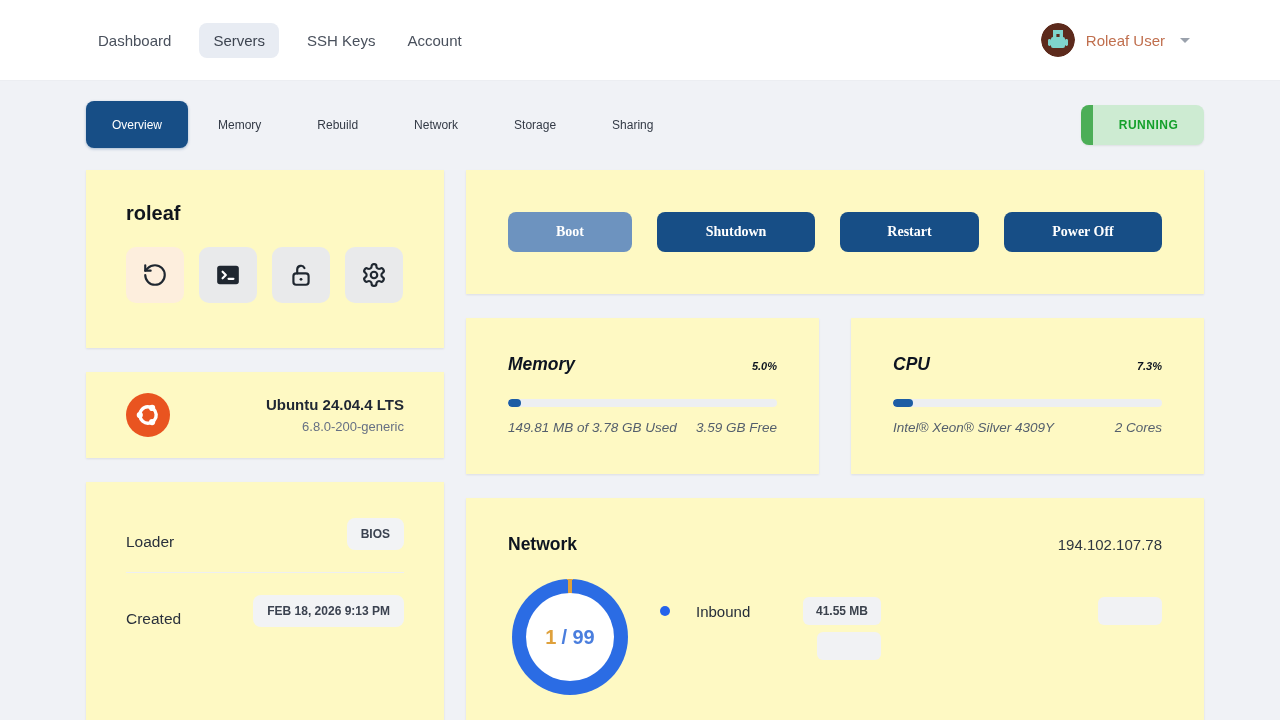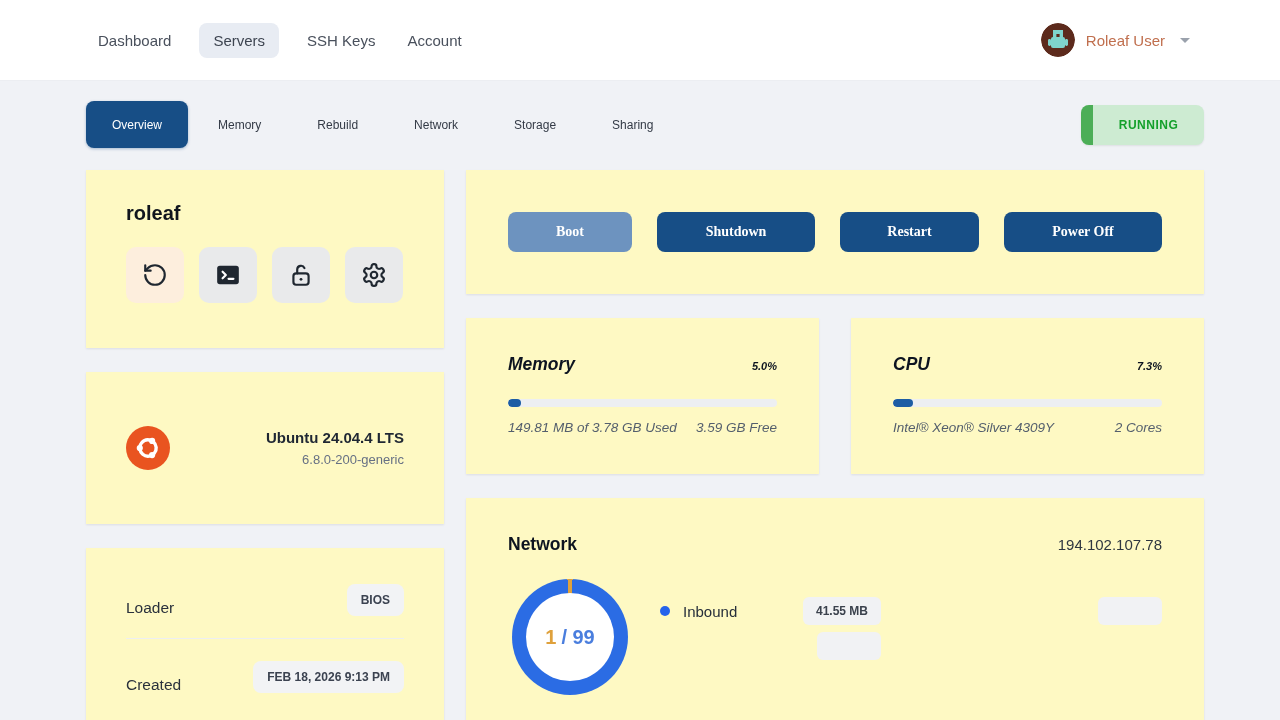--- a/index.html
+++ b/index.html
@@ -39,21 +39,21 @@
   
   .server-card { height:178px; padding:32px 40px; }
   .server-name { font-size:20px; font-weight:bold; color:#10151d; }
   .iconrow { display:flex; gap:15px; margin-top:22px; }
   .iconbtn { width:58px; height:56px; border-radius:10px; background:#e9eaeb; border:none;
              display:flex; align-items:center; justify-content:center; color:#1f2730; cursor:pointer; }
   .iconbtn.peach { background:#fdeedd; }
   .iconbtn svg { display:block; }
 
   
-  .os-card { height:152px; padding:0 40px; display:flex; align-items:center; gap:16px; }
+  .os-card { height:86px; padding:0 40px; display:flex; align-items:center; gap:16px; }
   .os-text { flex:1; text-align:right; }
   .os-title { font-size:15px; font-weight:600; color:#1f2733; }
   .os-kernel { font-size:13px; color:#667084; margin-top:6px; }
 
   
   .details-card { min-height:240px; padding:14px 40px; }
   .drow { display:flex; justify-content:space-between; align-items:center; padding:21px 0; }
   .drow + .drow { border-top:1px solid #edeff2; }
   .dlabel { font-size:15.5px; color:#2a313c;margin-top:16px; }
   .badge { background:#f2f3f5; border-radius:8px; padding:9px 14px; font-size:12px;
@@ -89,21 +89,21 @@
   .donut { width:116px; height:116px; border-radius:50%; margin-left:4px; position:relative;
            background:conic-gradient(from -2.5deg, #dfa13c 0deg 5deg, #2b6ce4 5deg 360deg); }
   .donut::before { content:""; position:absolute; inset:14px; border-radius:50%; background:#fff; }
   .donut-label { position:absolute; inset:14px; display:flex; align-items:center; justify-content:center;
                  gap:5px; font-size:20px; font-weight:bold; }
   .donut-used { color:#dfa13c; }
   .donut-total { color:#4a7ede; }
   .legend { flex:1; margin-left:32px; padding-top:18px; display:grid;
             grid-template-columns:1fr 1fr; column-gap:60px; row-gap:7px; align-content:start; }
   .litem { display:flex; align-items:center; justify-content:space-between; }
-  .lleft { display:flex; align-items:center; gap:13px;text-align:center; }
+  .lleft { display:flex; align-items:center; gap:26px;text-align:center; }
   .dot { width:10px; height:10px; border-radius:50%; }
   .llabel { font-size:15px; color:#262e3a; }
   .lbadge { background:#f1f2f4; border-radius:6px; padding:7px 13px; font-size:12px;
             font-weight:bold; color:#3b424d; min-width:30px; text-align:center; }
   .lbadge-empty { min-width:64px; height:28px; }
 </style>
 </head>
 <body>
 
 <header class="topbar">

